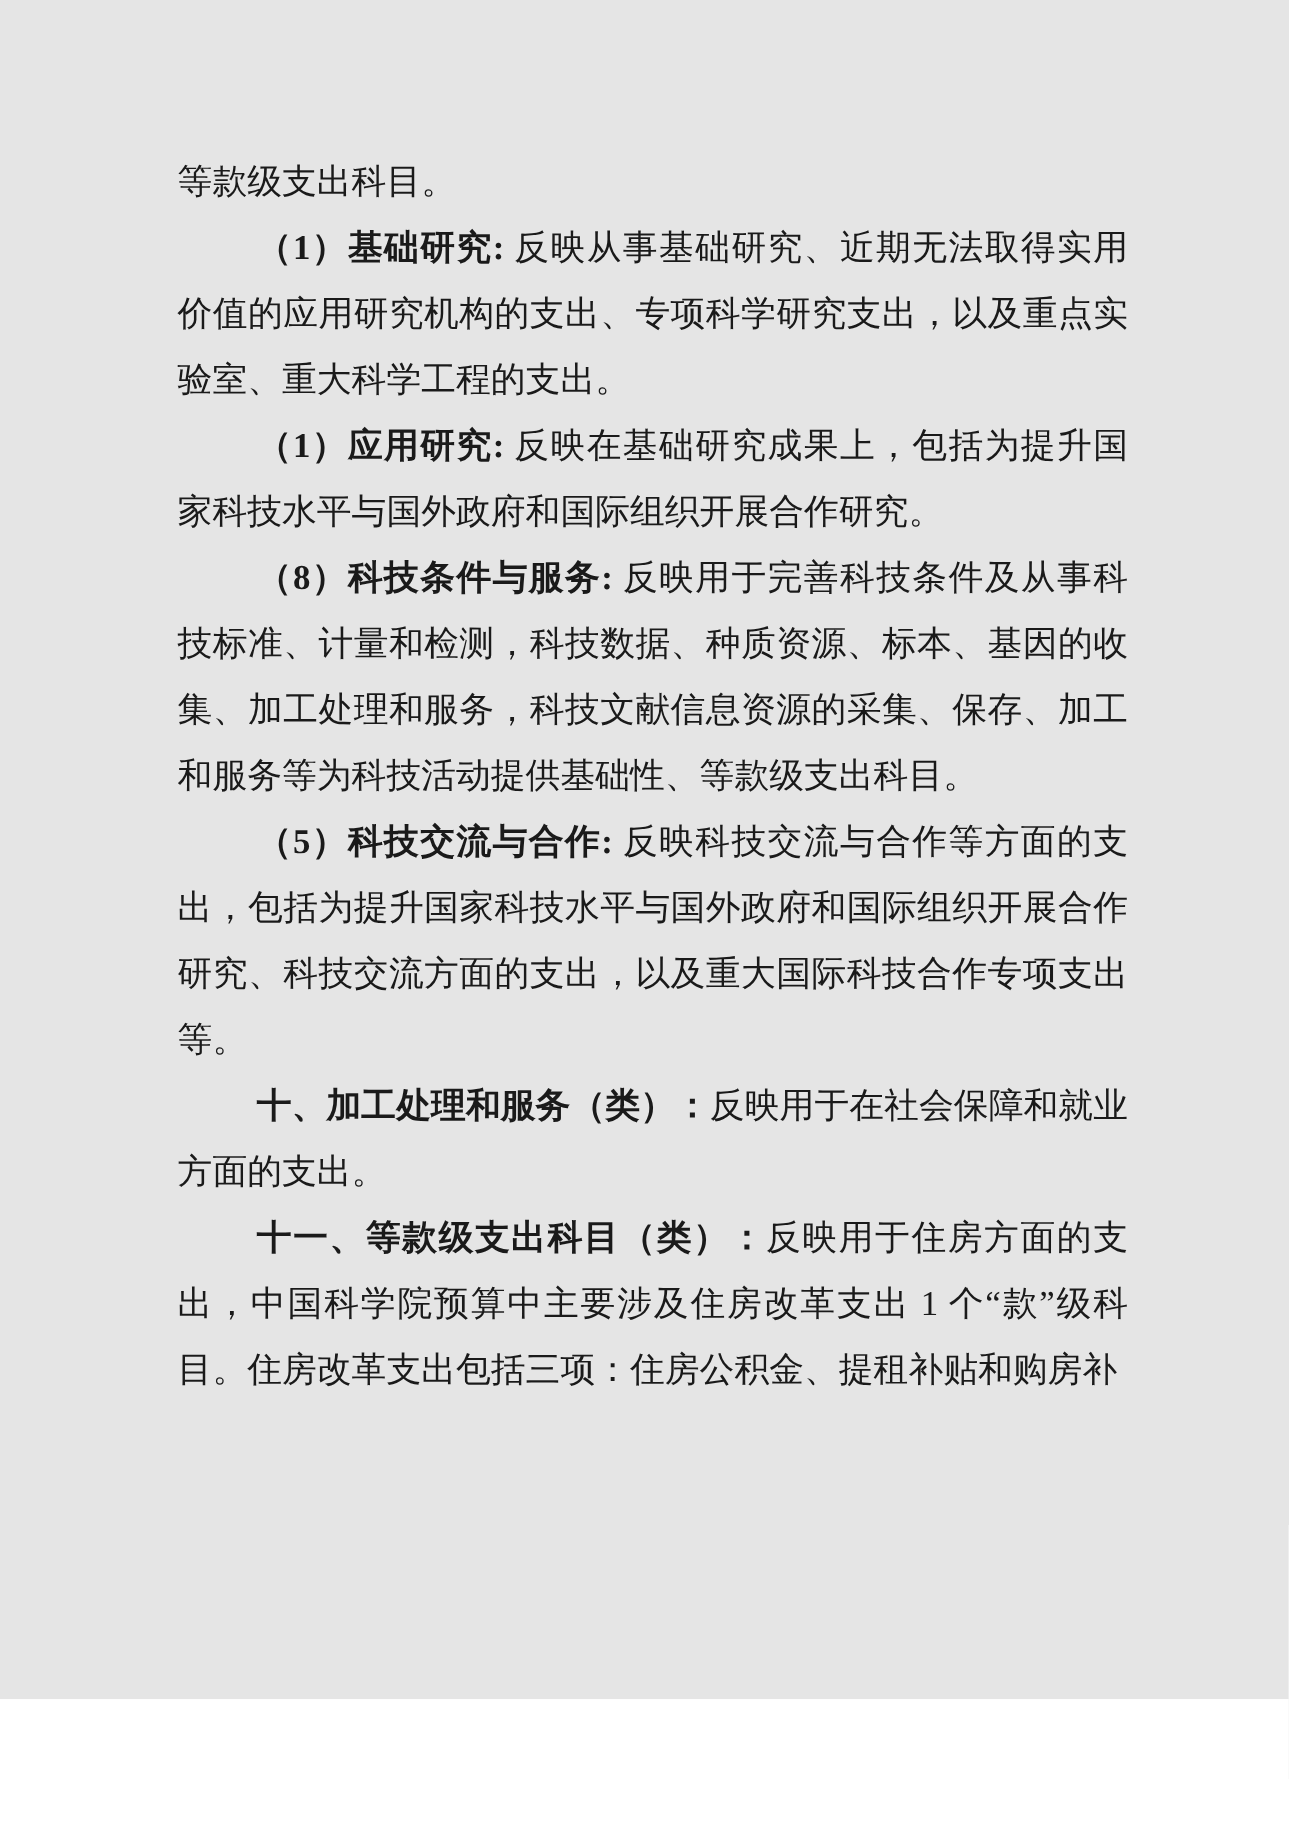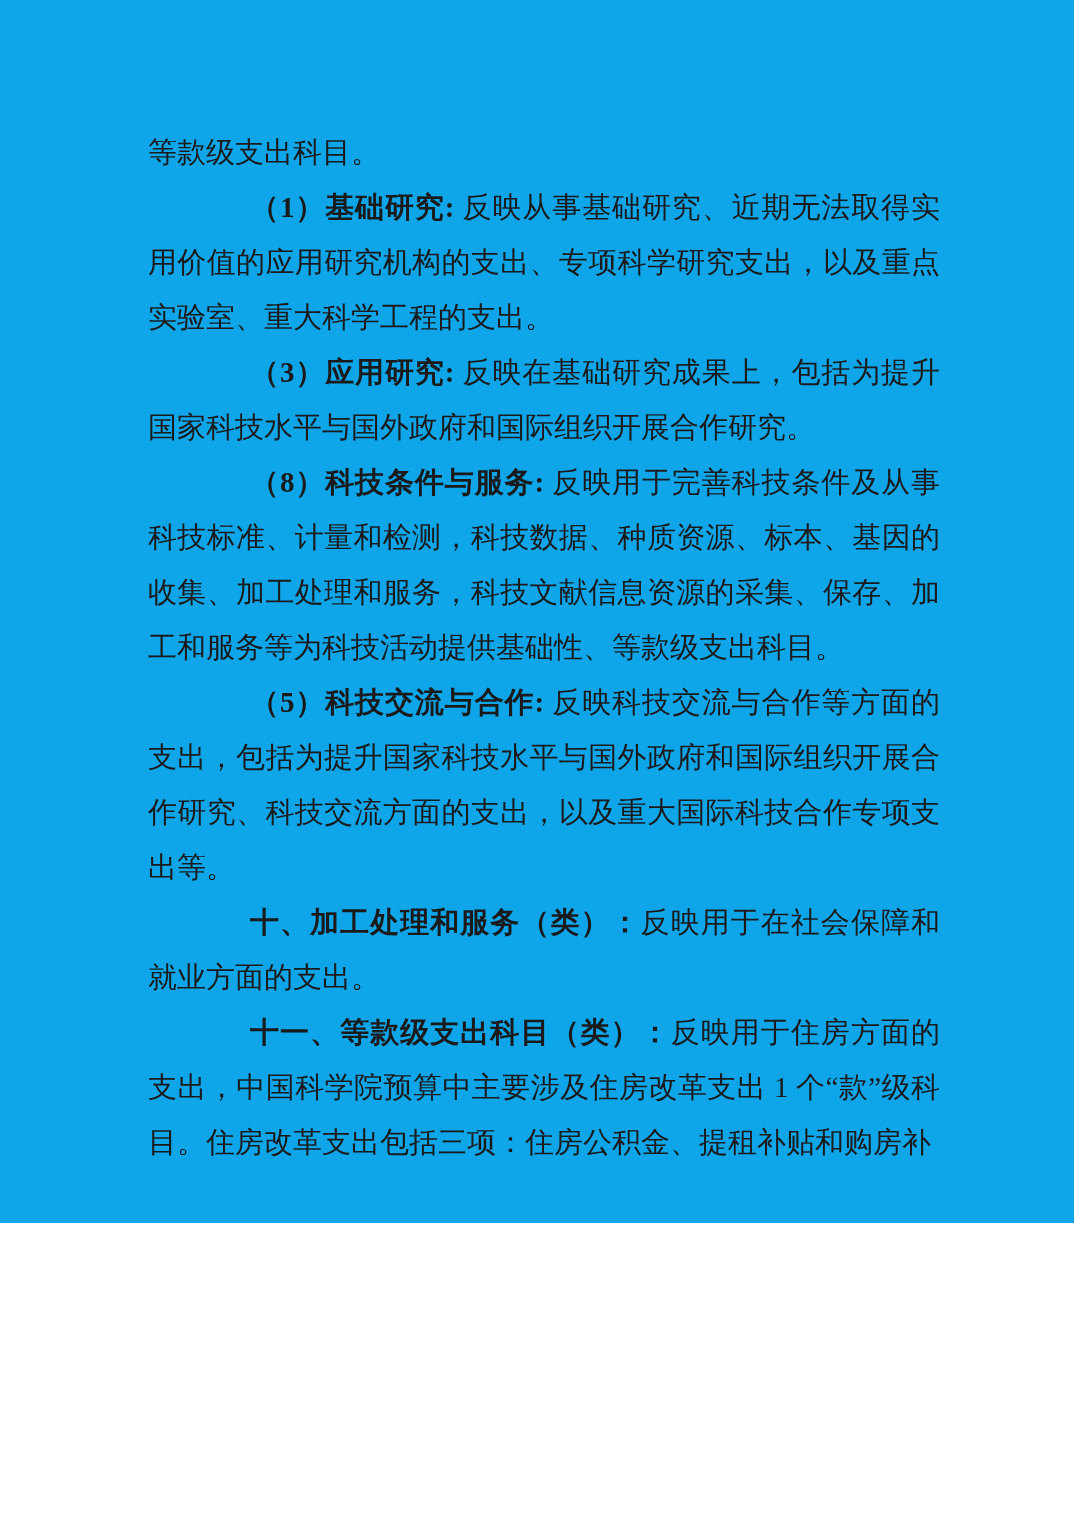--- a/index.html
+++ b/index.html
@@ -3,22 +3,22 @@
 <meta charset="utf-8">
 <style>
   html, body {
     margin: 0;
     padding: 0;
     background: #ffffff;
   }
   .page {
     position: relative;
     width: 1074px;
-    height: 1223px;
-    background: #0ea5e9;
+    height: 1416px;
+    background: #e5e5e5;
     overflow: hidden;
     font-family: "Liberation Serif", "DejaVu Serif", serif;
     color: #1a1a1a;
     text-decoration: underline;
   }
   .content {
     position: absolute;
     left: 148px;
     top: 125px;
     width: 792px;
@@ -30,21 +30,20 @@
     line-height: 55px;
     text-align: justify;
     text-justify: inter-character;
     text-indent: 66px;
   }
   .para.no-indent {
     text-indent: 0;
   }
   .para .label {
     font-weight: 700;
-    margin-left: 36px;
   }
   .page-number {
     position: absolute;
     top: 1468px;
     left: 0;
     width: 100%;
     text-align: left;
     font-size: 22px;
     color: #1a1a1a;
   }
@@ -52,21 +51,21 @@
 </head>
 <body>
 
 <div class="page">
   <div class="content">
 
     <p class="para no-indent"><span class="body">等款级支出科目。</span></p>
 
     <p class="para"><span class="label">（1）基础研究: </span><span class="body">反映从事基础研究、近期无法取得实用价值的应用研究机构的支出、专项科学研究支出，以及重点实验室、重大科学工程的支出。</span></p>
 
-    <p class="para"><span class="label">（3）应用研究: </span><span class="body">反映在基础研究成果上，包括为提升国家科技水平与国外政府和国际组织开展合作研究。</span></p>
+    <p class="para"><span class="label">（1）应用研究: </span><span class="body">反映在基础研究成果上，包括为提升国家科技水平与国外政府和国际组织开展合作研究。</span></p>
 
 
     <p class="para"><span class="label">（8）科技条件与服务: </span><span class="body">反映用于完善科技条件及从事科技标准、计量和检测，科技数据、种质资源、标本、基因的收集、加工处理和服务，科技文献信息资源的采集、保存、加工和服务等为科技活动提供基础性、等款级支出科目。</span></p>
 
     <p class="para"><span class="label">（5）科技交流与合作: </span><span class="body">反映科技交流与合作等方面的支出，包括为提升国家科技水平与国外政府和国际组织开展合作研究、科技交流方面的支出，以及重大国际科技合作专项支出等。</span></p>
 
     <p class="para"><span class="label">十、加工处理和服务（类）：</span><span class="body">反映用于在社会保障和就业方面的支出。</span></p>
 
     <p class="para"><span class="label">十一、等款级支出科目（类）：</span><span class="body">反映用于住房方面的支出，中国科学院预算中主要涉及住房改革支出 1 个“款”级科目。住房改革支出包括三项：住房公积金、提租补贴和购房补</span></p>
 

